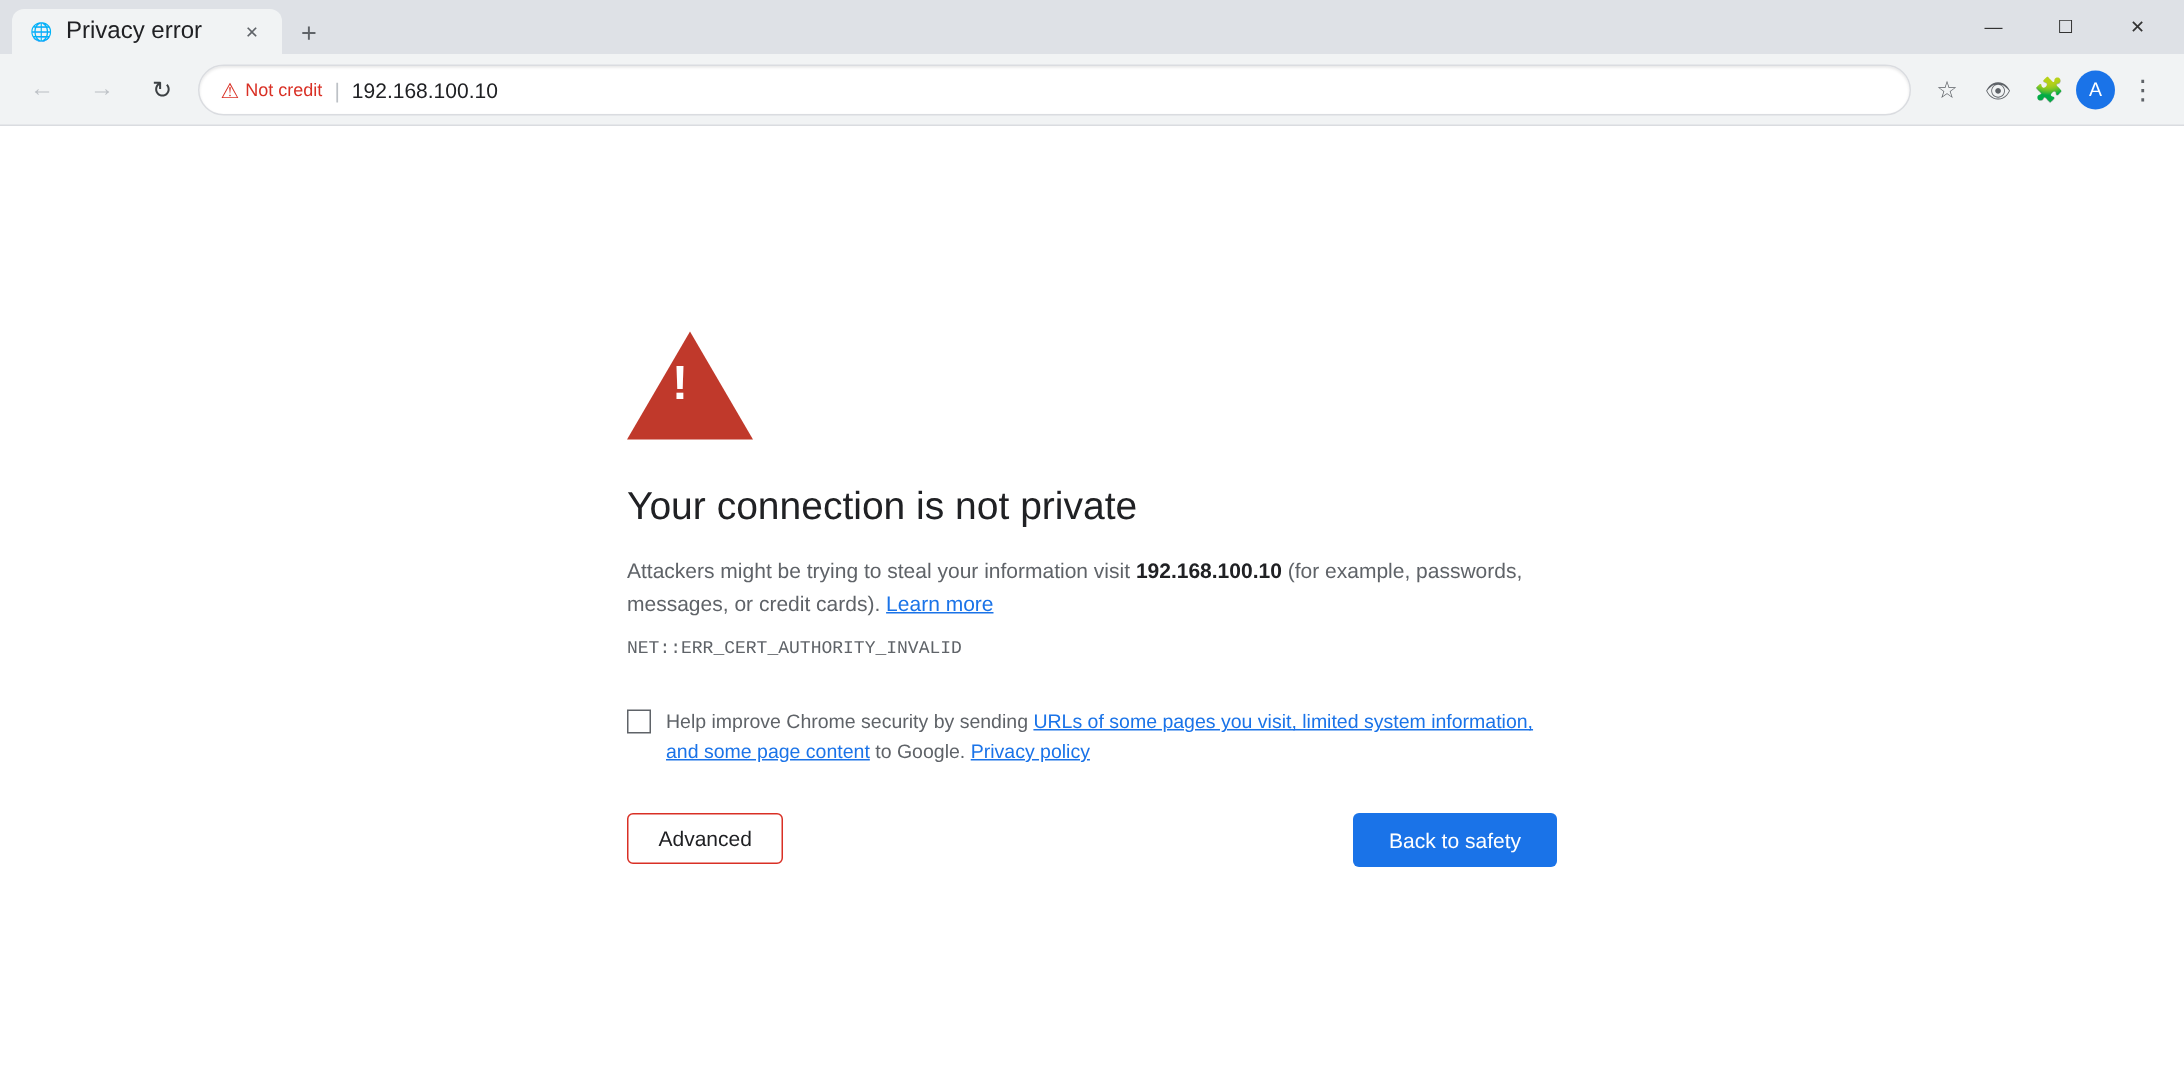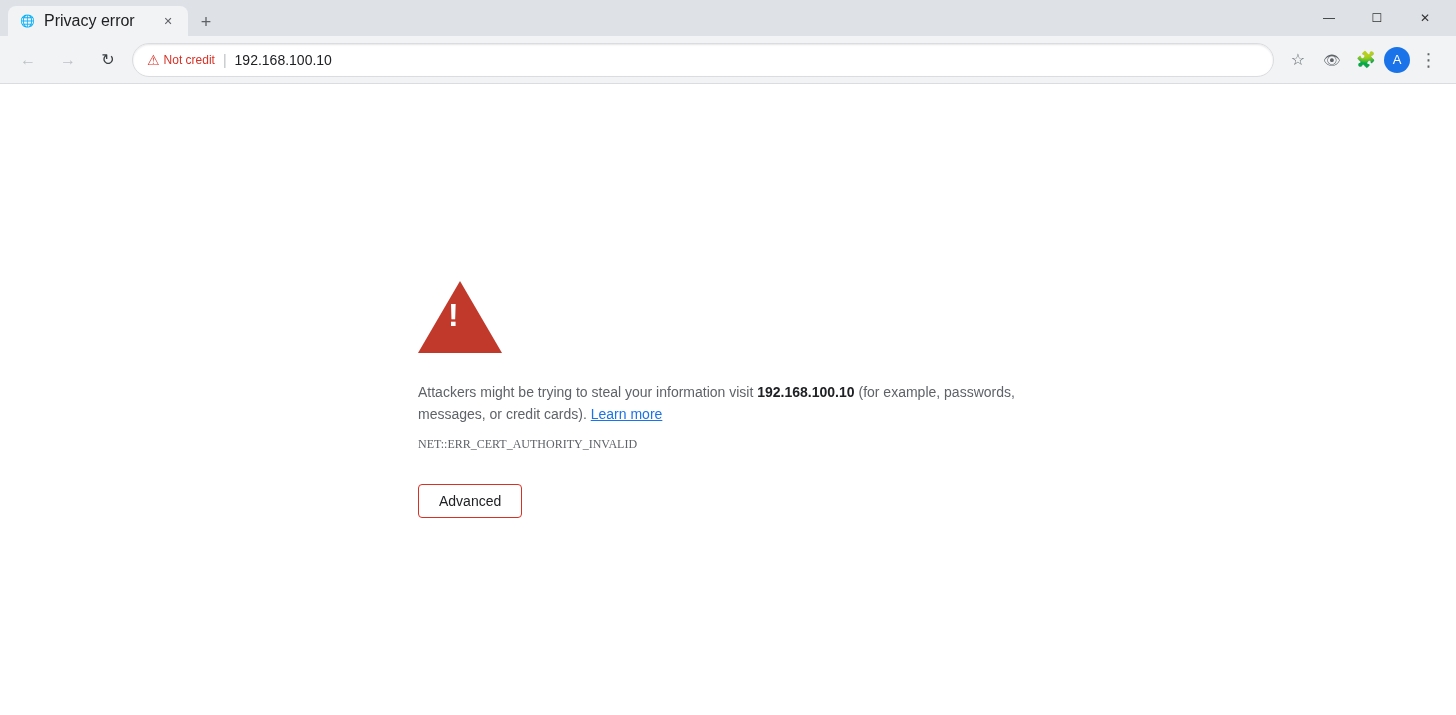--- a/index.html
+++ b/index.html
@@ -244,21 +244,21 @@
       font-weight: 600;
     }
     .error-description a {
       color: #1a73e8;
       text-decoration: underline;
     }
     .error-code {
       font-size: 12px;
       color: #5f6368;
       margin-bottom: 32px;
-      font-family: Liberation Serif, serif;
+      font-family: Liberation Mono, monospace;
     }
 
     
     .checkbox-area {
       display: flex;
       align-items: flex-start;
       gap: 10px;
       margin-bottom: 32px;
     }
     .checkbox-input {
@@ -366,31 +366,42 @@
     </div>
   </div>
 
   <div class="page-content">
     <div class="error-container">
 
       <div class="warning-icon-container">
         <div class="warning-triangle"></div>
       </div>
 
+      <h1 class="error-title">Your connection is not private</h1>
 
       <p class="error-description">
         <span>Attackers might be trying to steal your information visit</span>
         <strong class="bold-url">192.168.100.10</strong>
         <span> (for example, passwords, messages, or credit cards).</span>
         <a href="#">Learn more</a>
       </p>
 
       <p class="error-code">NET::ERR_CERT_AUTHORITY_INVALID</p>
 
+      <div class="checkbox-area">
+        <input type="checkbox" class="checkbox-input" style="">
+        <label class="checkbox-label">
+          <span>Help improve Chrome security by sending</span>
+          <a href="#">URLs of some pages you visit, limited system information, and some page content</a>
+          <span>to Google.</span>
+          <a href="#">Privacy policy</a>
+        </label>
+      </div>
 
       <div class="buttons-row">
         <button class="btn-advanced">Advanced</button>
+        <button class="btn-back-to-safety">Back to safety</button>
       </div>
 
     </div>
   </div>
 
 </div>
 
 </body></html>

